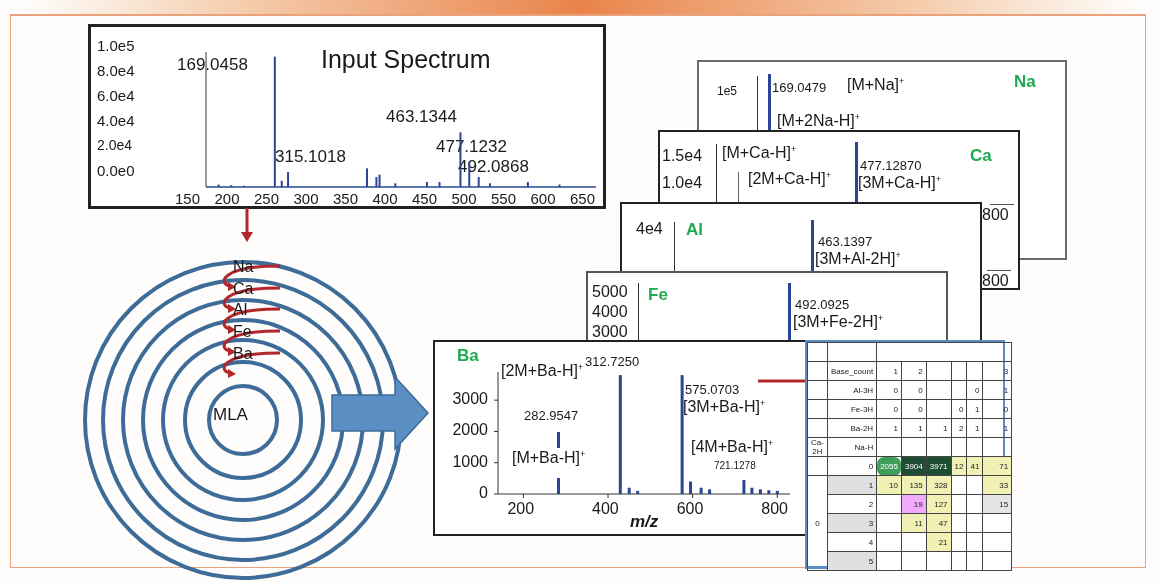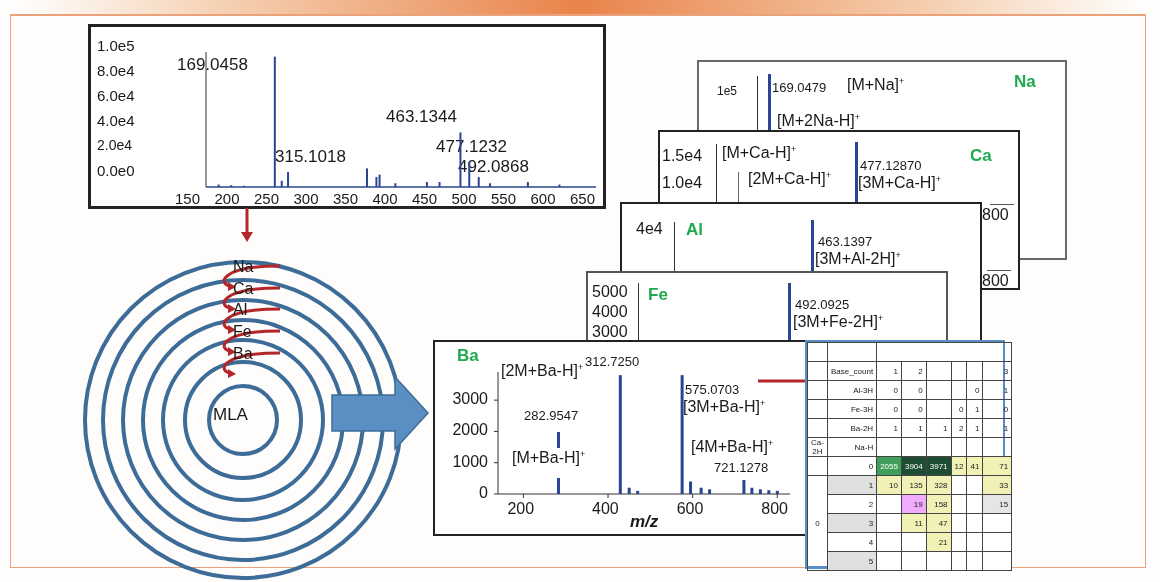--- a/index.html
+++ b/index.html
@@ -17,20 +17,21 @@
   td{border:1px solid #444;text-align:right;padding:0 3px;height:18px;}
   td.c{text-align:center;}
 </style>
 </head>
 <body>
 
 <div class="topband"></div>
 <div class="frame"></div>
 
 <div class="panel" style="left:88px;top:24px;width:518px;height:185px;border-width:3px;">
+  <div class="abs" style="left:230px;top:18px;font-size:25px;">Input Spectrum</div>
   <div id="in-yticks"></div>
   <div id="in-xticks"></div>
   <div class="abs" style="left:86px;top:28px;font-size:17px;">169.0458</div>
   <div class="abs" style="left:184px;top:120px;font-size:17px;">315.1018</div>
   <div class="abs" style="left:295px;top:80px;font-size:17px;">463.1344</div>
   <div class="abs" style="left:345px;top:110px;font-size:17px;">477.1232</div>
   <div class="abs" style="left:367px;top:130px;font-size:17px;">492.0868</div>
   <svg id="in-svg" style="left:0;top:0;width:518px;height:185px;">
       <line x1="115" y1="25" x2="115" y2="160" stroke="#333" stroke-width="1"></line>
       <line x1="115" y1="160" x2="505" y2="160" stroke="#2a4591" stroke-width="1.5"></line>
@@ -183,21 +184,21 @@
       <line x1="257.66666666666663" y1="152" x2="257.66666666666663" y2="156" stroke="#333"></line>
       <line x1="342.30434782608694" y1="152" x2="342.30434782608694" y2="156" stroke="#333"></line>
     </svg>
   <div class="abs" style="left:150px;top:12px;font-size:13px;">312.7250</div>
   <div class="abs" style="left:66px;top:20px;font-size:16px;"><span>[2M+Ba-H]</span><sup style="font-size:9px;">+</sup></div>
   <div class="abs" style="left:89px;top:66px;font-size:13px;">282.9547</div>
   <div class="abs" style="left:77px;top:107px;font-size:16px;"><span>[M+Ba-H]</span><sup style="font-size:9px;">+</sup></div>
   <div class="abs" style="left:250px;top:40px;font-size:13px;">575.0703</div>
   <div class="abs" style="left:248px;top:56px;font-size:16px;"><span>[3M+Ba-H]</span><sup style="font-size:9px;">+</sup></div>
   <div class="abs" style="left:256px;top:96px;font-size:16px;"><span>[4M+Ba-H]</span><sup style="font-size:9px;">+</sup></div>
-  <div class="abs" style="left:279px;top:118px;font-size:13px;">721.1278</div>
+  <div class="abs" style="left:279px;top:118px;font-size:10px;">721.1278</div>
   <div class="abs" style="left:195px;top:170px;font-size:17px;font-weight:bold;font-style:italic;">m/z</div>
 <div class="abs" style="right:318px;top:142px;font-size:16px;">0</div>
     <div class="abs" style="right:318px;top:110.71794871794873px;font-size:16px;">1000</div>
     <div class="abs" style="right:318px;top:79.43589743589745px;font-size:16px;">2000</div>
     <div class="abs" style="right:318px;top:48.153846153846146px;font-size:16px;">3000</div>
     <div class="abs" style="left:72.3913043478261px;top:158px;font-size:16px;">200</div>
     <div class="abs" style="left:157.02898550724638px;top:158px;font-size:16px;">400</div>
     <div class="abs" style="left:241.66666666666663px;top:158px;font-size:16px;">600</div>
     <div class="abs" style="left:326.30434782608694px;top:158px;font-size:16px;">800</div>
   </div>
@@ -261,42 +262,42 @@
           <td></td>
           <td></td>
           <td></td>
           <td></td>
           <td></td>
           <td></td>
         </tr>
         <tr>
           <td></td>
           <td style="background: rgb(255, 255, 255);">0</td>
-          <td style="background: rgb(63, 159, 90); color: rgb(255, 255, 255);">2055</td>
+          <td style="background: rgb(63, 159, 90); color: rgb(255, 255, 255); border-radius: 7px;">2055</td>
           <td style="background: rgb(31, 77, 51); color: rgb(255, 255, 255);">3904</td>
           <td style="background: rgb(31, 77, 51); color: rgb(255, 255, 255);">3971</td>
           <td style="background: rgb(241, 241, 181); color: rgb(34, 34, 34);">12</td>
           <td style="background: rgb(241, 241, 181); color: rgb(34, 34, 34);">41</td>
           <td style="background: rgb(241, 241, 181); color: rgb(34, 34, 34);">71</td>
         </tr>
         <tr>
           <td class="c" rowspan="5" style="border-left: 1px solid rgb(68, 68, 68);">0</td>
           <td style="background: rgb(224, 224, 224);">1</td>
           <td style="background: rgb(241, 241, 181); color: rgb(34, 34, 34);">10</td>
           <td style="background: rgb(241, 241, 181); color: rgb(34, 34, 34);">135</td>
           <td style="background: rgb(241, 241, 181); color: rgb(34, 34, 34);">328</td>
           <td style="background: rgb(255, 255, 255);"></td>
           <td style="background: rgb(255, 255, 255);"></td>
           <td style="background: rgb(241, 241, 181); color: rgb(34, 34, 34); padding-left: 16px;">33</td>
         </tr>
         <tr>
           <td style="background: rgb(255, 255, 255);">2</td>
           <td style="background: rgb(255, 255, 255);"></td>
           <td style="background: #f0abfc; color: rgb(34, 34, 34);">19</td>
-          <td style="background: rgb(241, 241, 181); color: rgb(34, 34, 34);">158</td>
+          <td style="background: rgb(241, 241, 181); color: rgb(34, 34, 34);">127</td>
           <td style="background: rgb(255, 255, 255);"></td>
           <td style="background: rgb(255, 255, 255);"></td>
           <td style="background: #e5e5e5; color: rgb(34, 34, 34);">15</td>
         </tr>
         <tr>
           <td style="background: rgb(224, 224, 224);">3</td>
           <td style="background: rgb(255, 255, 255);"></td>
           <td style="background: rgb(241, 241, 181); color: rgb(34, 34, 34);">11</td>
           <td style="background: rgb(241, 241, 181); color: rgb(34, 34, 34);">47</td>
           <td style="background: rgb(255, 255, 255);"></td>

